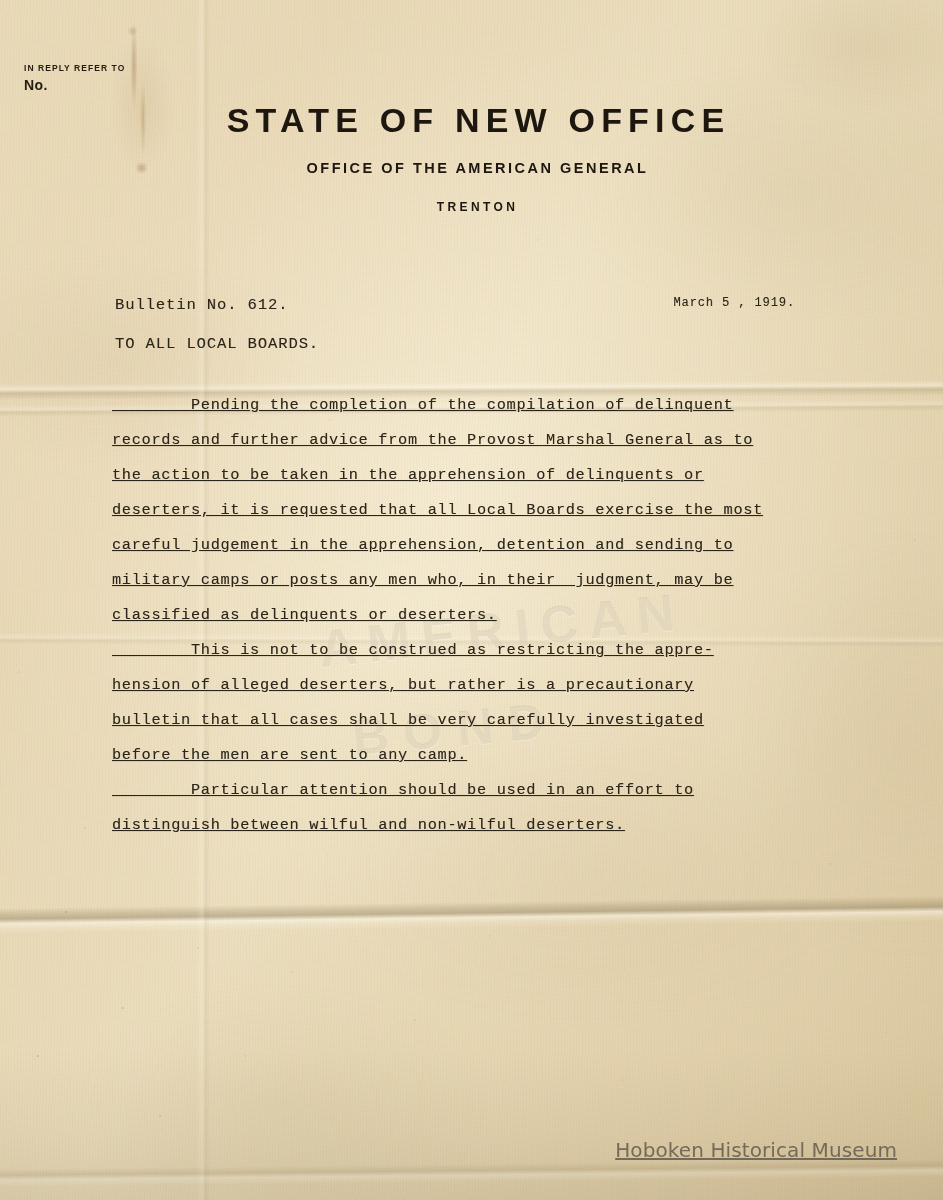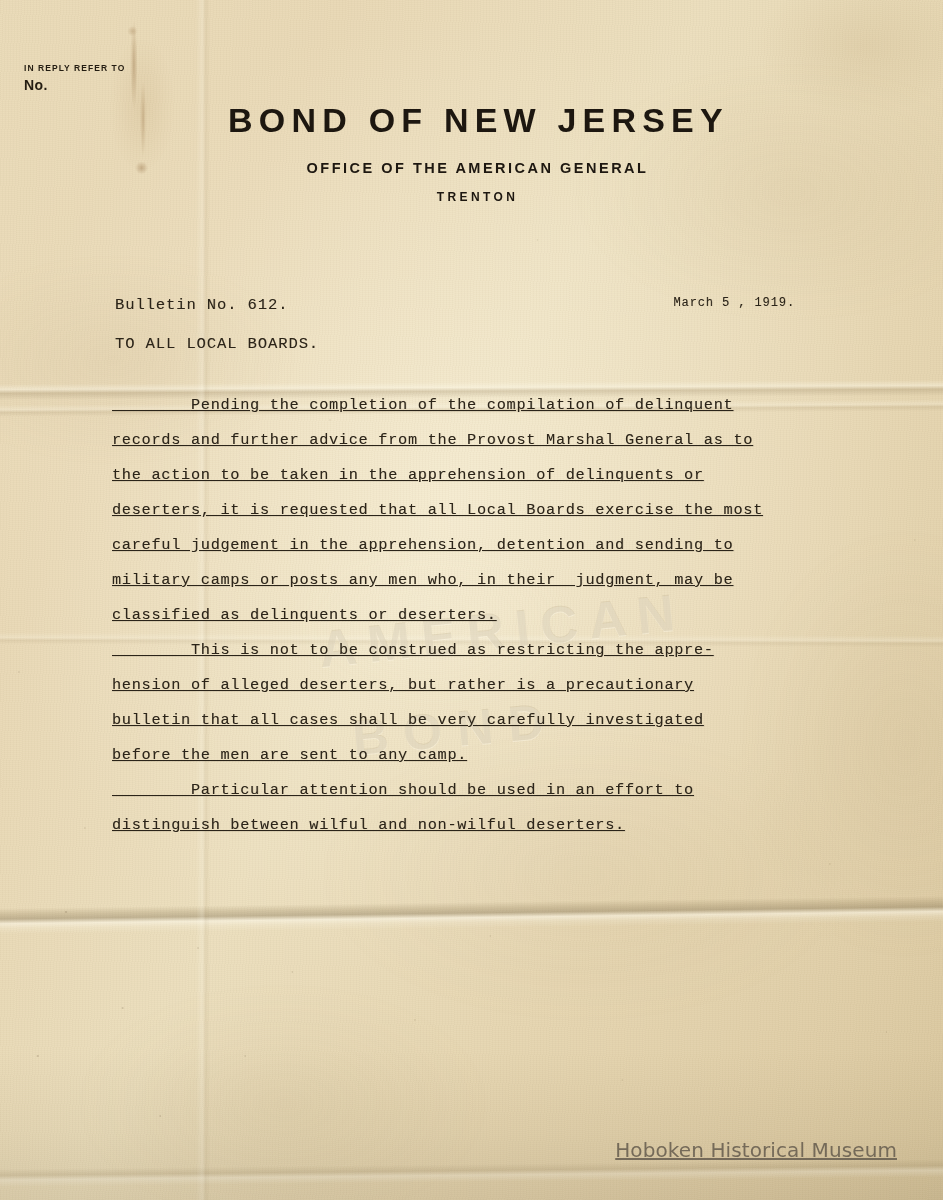--- a/index.html
+++ b/index.html
@@ -259,21 +259,21 @@
   }
   .lh-office {
     margin-top: 24px;
     font-size: 14.5px;
     font-weight: 700;
     letter-spacing: 2.5px;
     line-height: 1;
     margin-left: 12px;
   }
   .lh-city {
-    margin-top: 15px;
+    margin-top: 25px;
     font-size: 12px;
     font-weight: 700;
     letter-spacing: 3.4px;
     line-height: 1;
     margin-left: 12px;
   }
 
   
   .typed {
     font-family: "Liberation Mono", "DejaVu Sans Mono", monospace;
@@ -386,21 +386,21 @@
 
   <div class="paper-watermark pw-1">AMERICAN</div>
   <div class="paper-watermark pw-2">BOND</div>
 
   <div class="reply-block">
     <div class="reply-line">IN REPLY REFER TO</div>
     <div class="reply-no">No.</div>
   </div>
 
   <div class="letterhead">
-    <div class="lh-state">BOND OF NEW JERSEY</div>
+    <div class="lh-state">STATE OF NEW OFFICE</div>
     <div class="lh-office">OFFICE OF THE AMERICAN GENERAL</div>
     <div class="lh-city">TRENTON</div>
   </div>
 
   <div class="meta-row">
     <div class="typed meta-bulletin">Bulletin No. 612.</div>
     <div class="typed meta-date">March 5 , 1919.</div>
   </div>
 
   <div class="typed addressee">TO ALL LOCAL BOARDS.</div>

